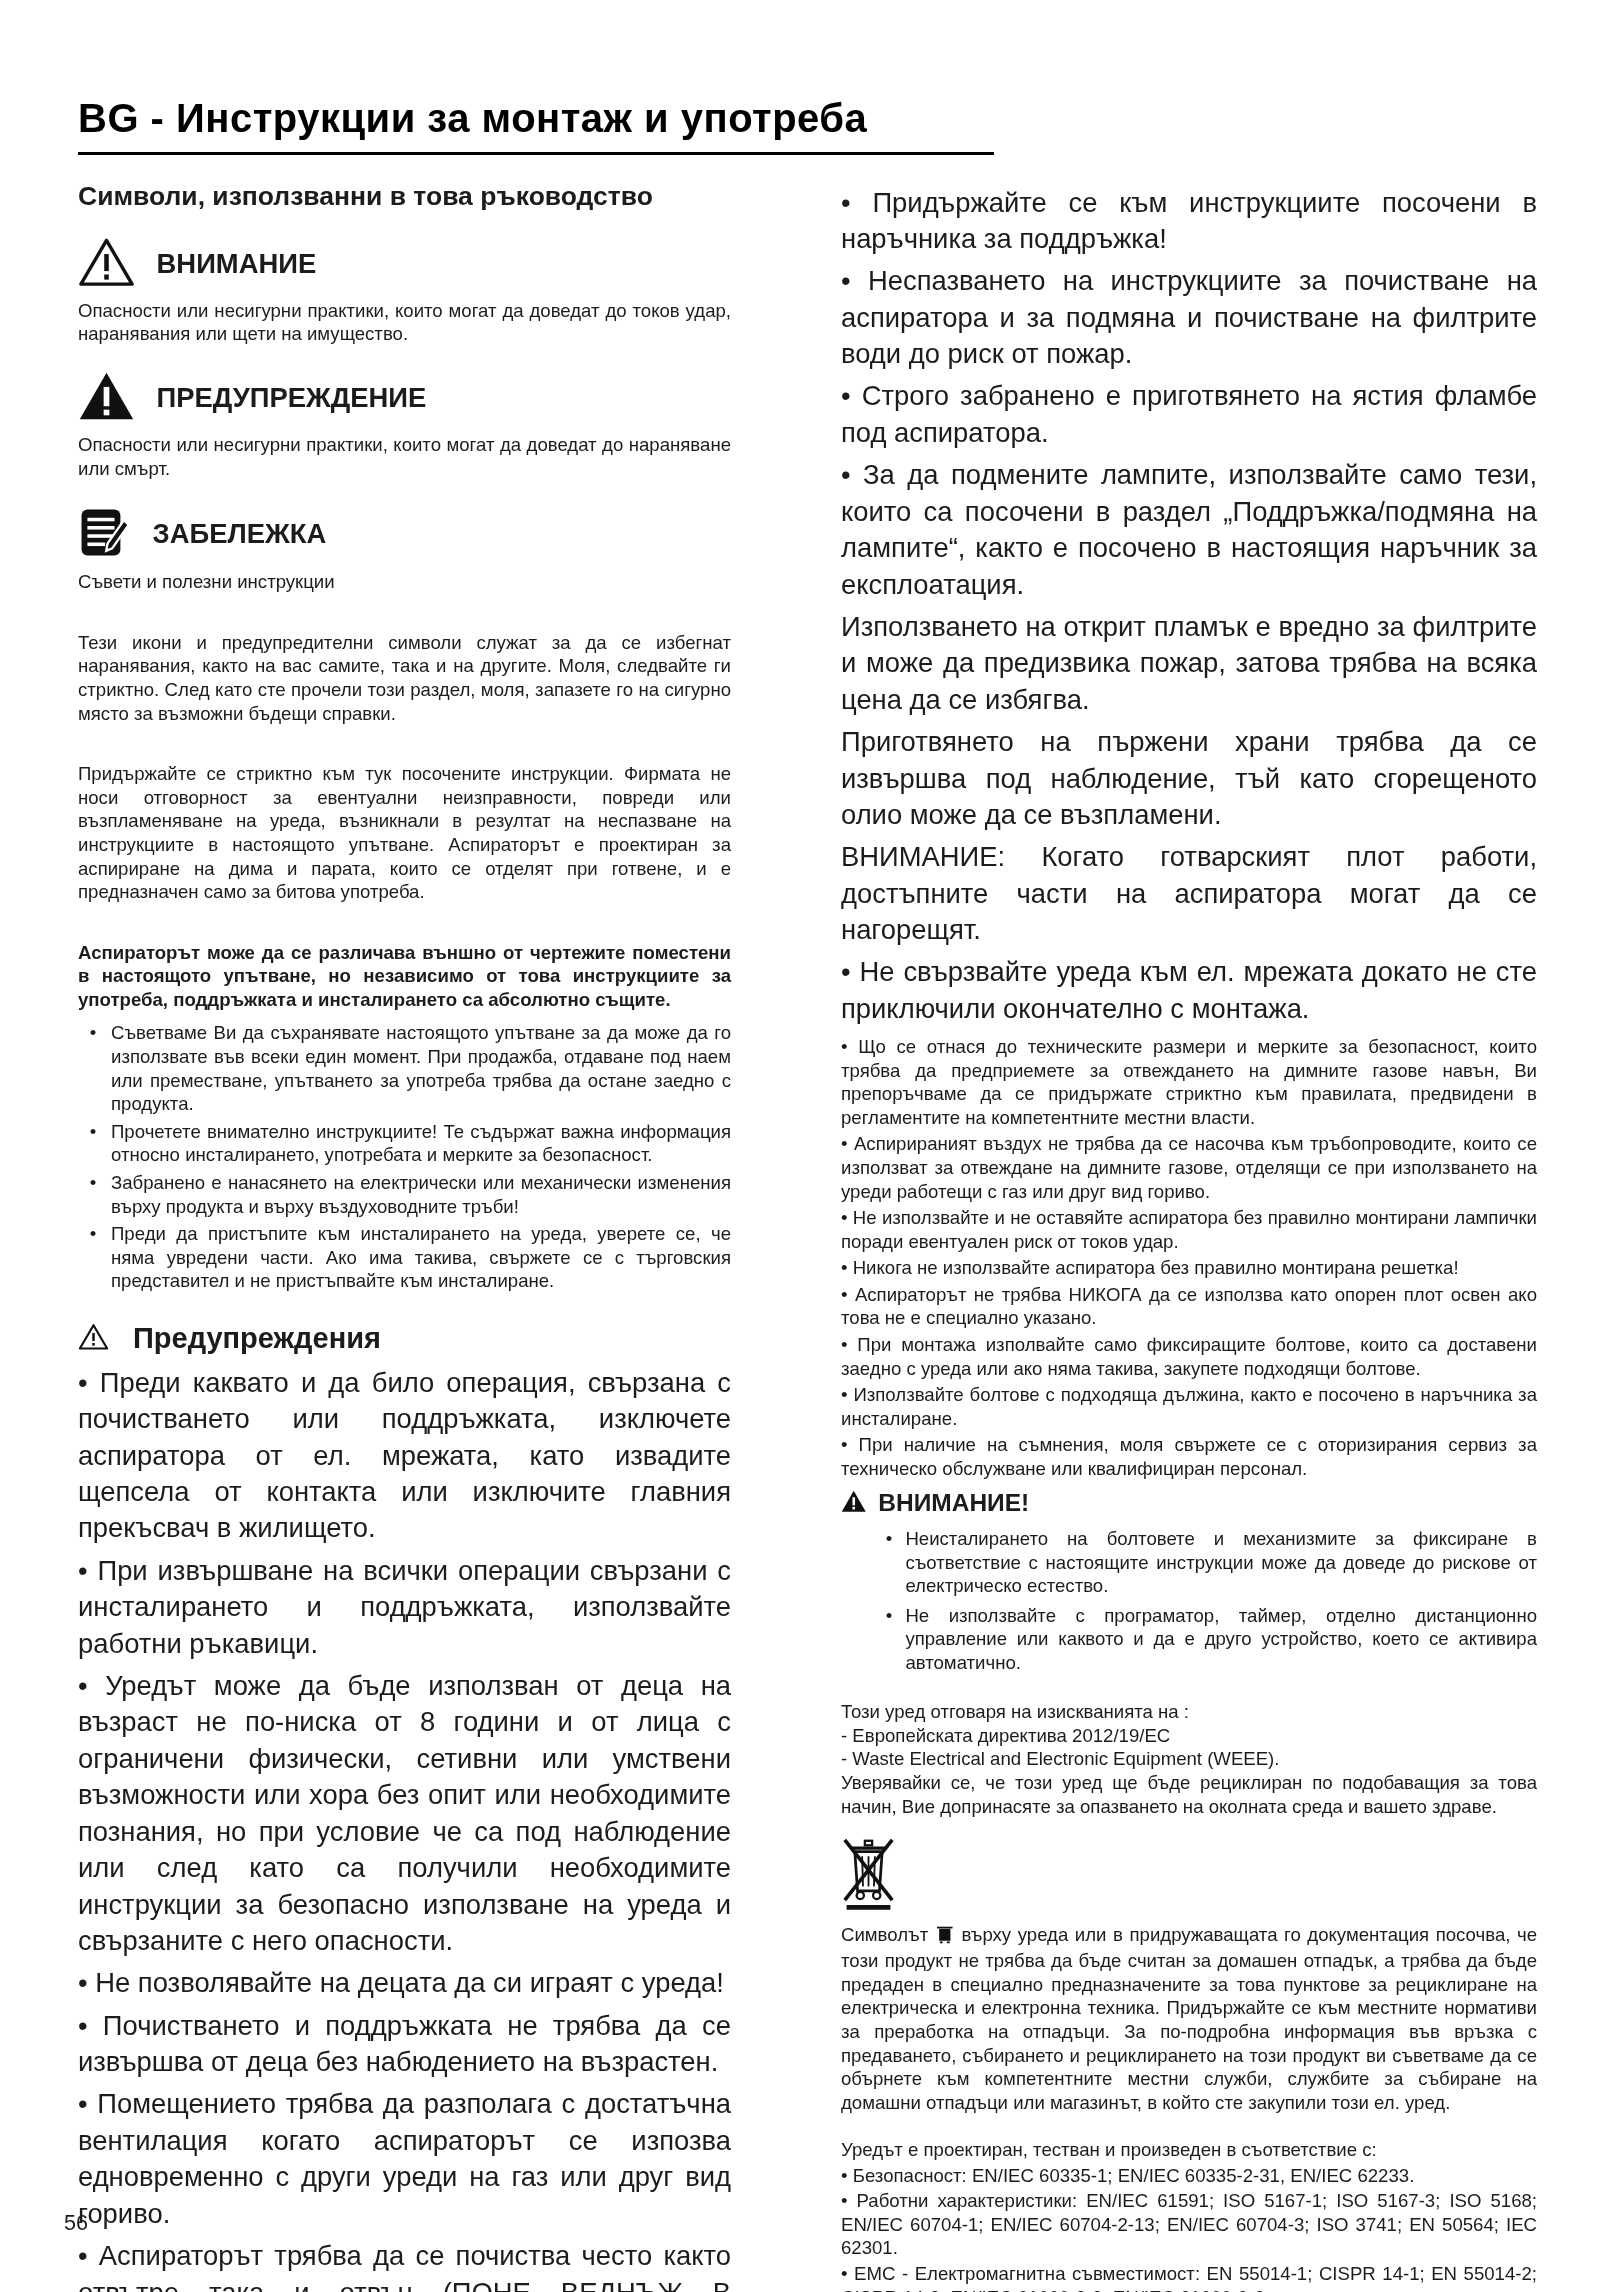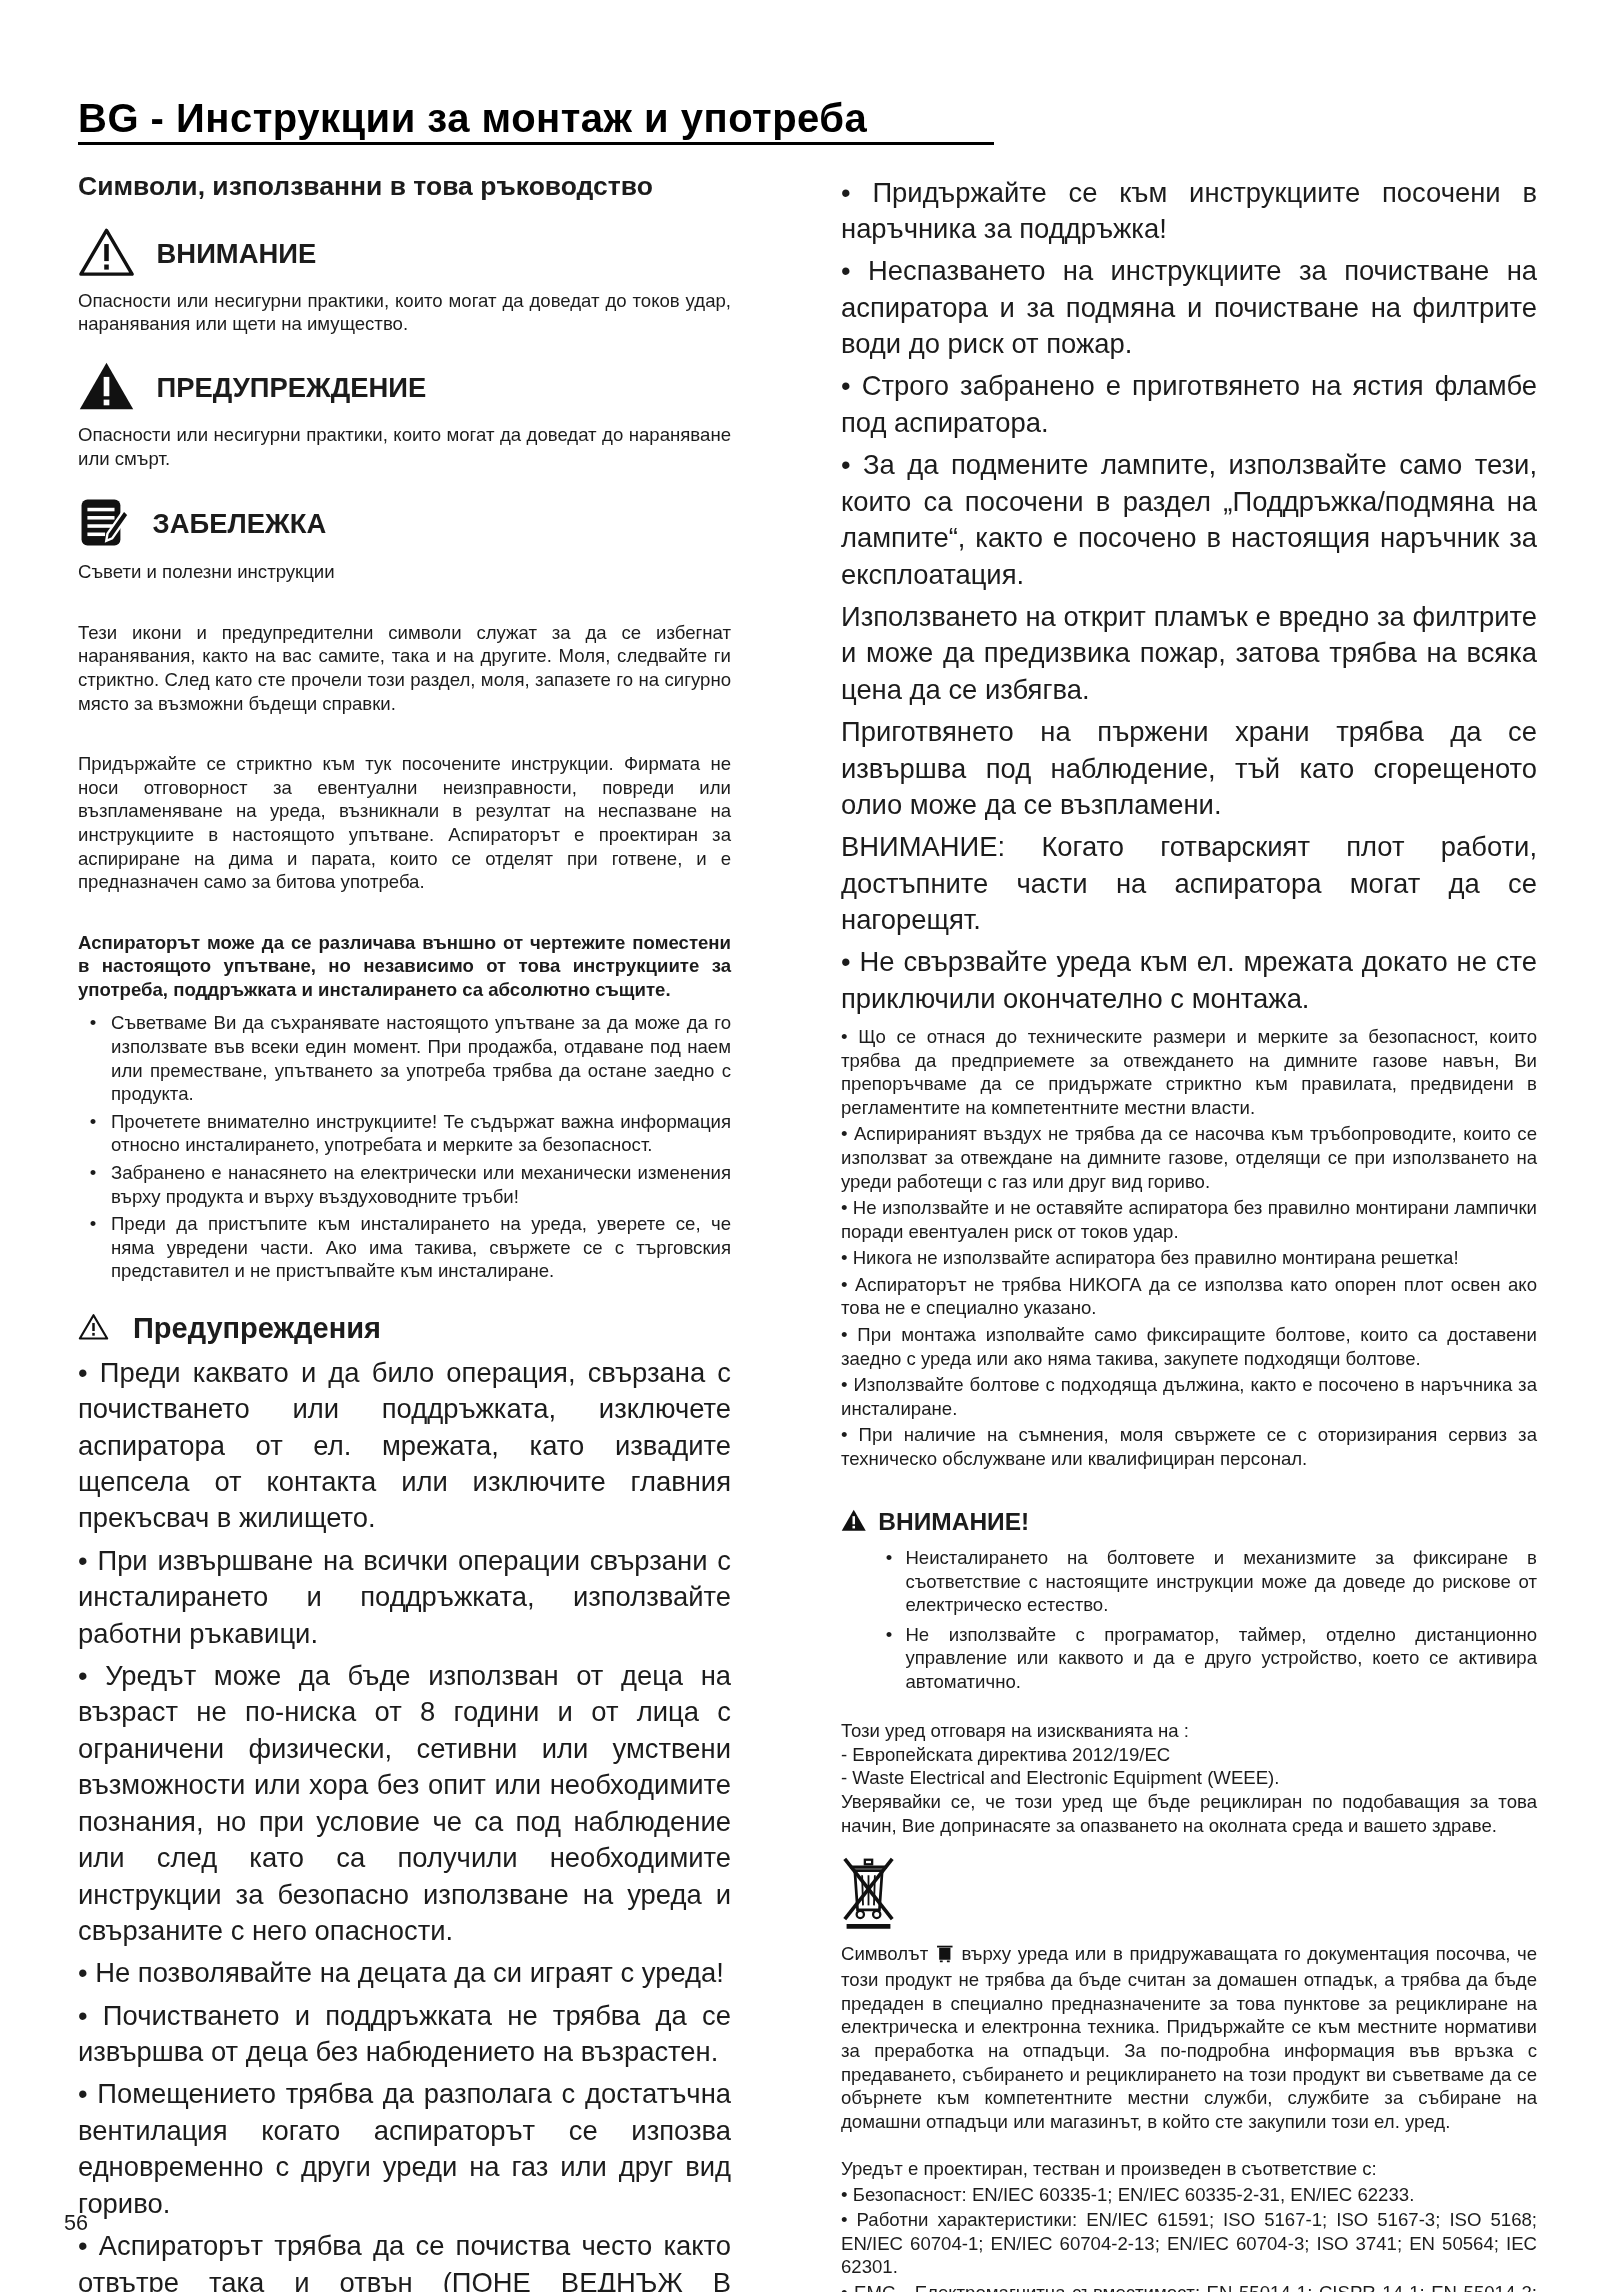--- a/index.html
+++ b/index.html
@@ -6,21 +6,21 @@
   html,body { background:#ffffff; }
   body {
     width:1621px; height:2293px; position:relative; overflow:hidden;
     font-family:"Liberation Sans", sans-serif; color:#1c1c1c;
     -webkit-font-smoothing:antialiased;
   }
   .page { position:absolute; inset:0; padding:96px 82px 0 78px; }
 
   .doc-title {
     font-size:40px; font-weight:700; color:#000;
-    padding-bottom:1px; border-bottom:3.9px solid #000;
+    padding-bottom:11px; border-bottom:3.9px solid #000;
     width:916px; margin-bottom:25.5px; letter-spacing:0.5px;
   }
 
   .cols { display:flex; gap:110px; align-items:flex-start; }
   .col-left  { width:653px; }
   .col-right { width:696px; }
 
   .sec-heading { font-size:26.5px; font-weight:700; line-height:1.18; margin-bottom:25.5px; }
 
   .sym-row { display:flex; align-items:center; gap:21.6px; margin-top:9.8px; }
@@ -41,21 +41,21 @@
   .warn-heading { display:flex; align-items:center; gap:24px; margin-top:29px; margin-bottom:9.8px; }
   .warn-heading .warn-title { font-size:29px; font-weight:700; }
 
   p.b-lg { font-size:27.4px; line-height:1.33; text-align:justify; margin-top:5.9px; }
   p.b-lg::before { content:"\2022\00a0 "; }
   p.p-lg { font-size:27.4px; line-height:1.33; text-align:justify; margin-top:5.9px; }
 
   p.b-sm { font-size:18.6px; line-height:1.27; text-align:justify; margin-top:2.9px; }
   p.b-sm::before { content:"\2022\00a0"; }
 
-  .att-heading { display:flex; align-items:center; gap:11.8px; margin-top:38px; margin-bottom:9.8px; }
+  .att-heading { display:flex; align-items:center; gap:11.8px; margin-top:9px; margin-bottom:9.8px; }
   .att-heading .att-title { font-size:24.5px; font-weight:700; }
   ul.att-list { list-style:none; margin-left:37px; }
   ul.att-list li { position:relative; padding-left:27.4px; font-size:18.6px; line-height:1.27; text-align:justify; margin-top:5.9px; }
   ul.att-list li::before { content:"\2022"; position:absolute; left:7.8px; }
 
   .compliance { margin-top:25.5px; }
   .compliance p { font-size:18.6px; line-height:1.27; }
   .compliance .just { text-align:justify; }
 
   .weee-block { margin:19.6px 0 7.8px 0; }

